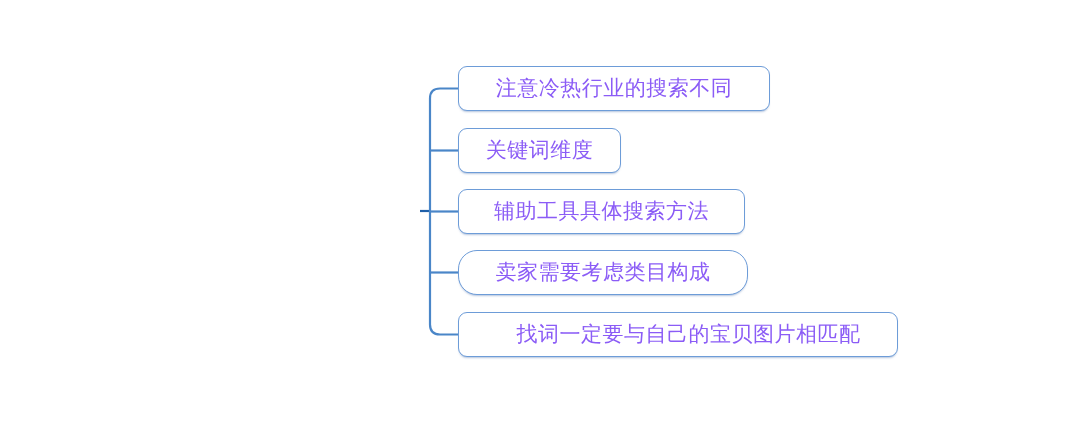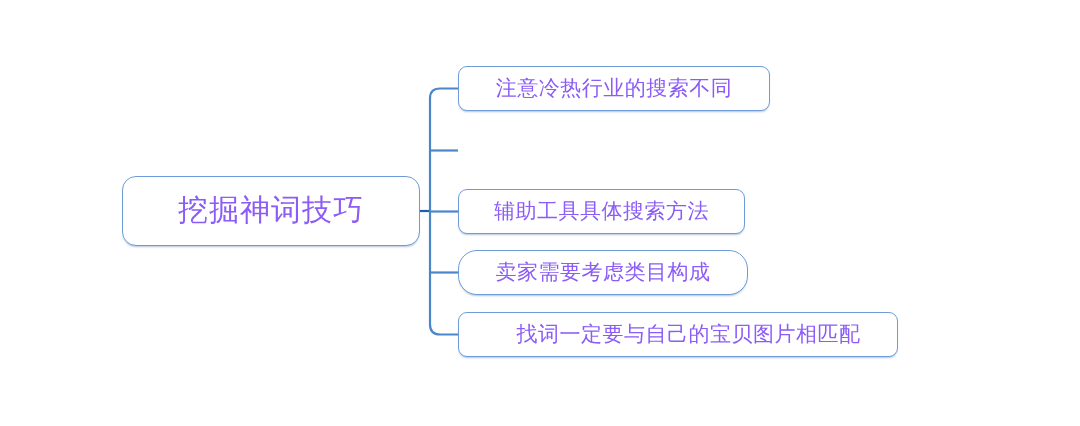--- a/index.html
+++ b/index.html
@@ -67,28 +67,28 @@
     <path id="edge-root-stub" fill="none" stroke="#1f5fa8" stroke-width="2.2" stroke-linecap="butt" d="M 420 211 H 430"></path>
 
     <path id="edge-spine" fill="none" stroke="#4a86c8" stroke-width="2.2" stroke-linecap="round" stroke-linejoin="round" d="M 458 88.5 H 440 Q 430 88.5 430 98.5 V 324.5 Q 430 334.5 440 334.5 H 458"></path>
     <g id="edge-child-stubs">
         <path d="M 430 150.5 H 458" fill="none" stroke="#4a86c8" stroke-width="2.2"></path>
         <path d="M 430 211.5 H 458" fill="none" stroke="#4a86c8" stroke-width="2.2"></path>
         <path d="M 430 272.5 H 458" fill="none" stroke="#4a86c8" stroke-width="2.2"></path>
       </g>
   </svg>
 
-  <div class="node root" id="root-node" style="left: 122px; top: 176px; width: 298px; height: 70px;">
-    <span class="node-label">挖掘神词技巧</span>
-  </div>
 
   <div class="node leaf" id="child-node-0" style="left: 458px; top: 66px; width: 312px; height: 45px;">
     <span class="node-label">注意冷热行业的搜索不同</span>
   </div>
 
+  <div class="node leaf" id="child-node-1" style="left: 458px; top: 128px; width: 163px; height: 45px;">
+    <span class="node-label">关键词维度</span>
+  </div>
 
   <div class="node leaf" id="child-node-2" style="left: 458px; top: 189px; width: 287px; height: 45px; align-items: center;">
     <span class="node-label">辅助工具具体搜索方法</span>
   </div>
 
   <div class="node leaf" id="child-node-3" style="left: 458px; top: 250px; width: 290px; height: 45px; border-radius: 19px;">
     <span class="node-label">卖家需要考虑类目构成</span>
   </div>
 
   <div class="node leaf" id="child-node-4" style="left: 458px; top: 312px; width: 440px; height: 45px; padding-left: 21px;">

